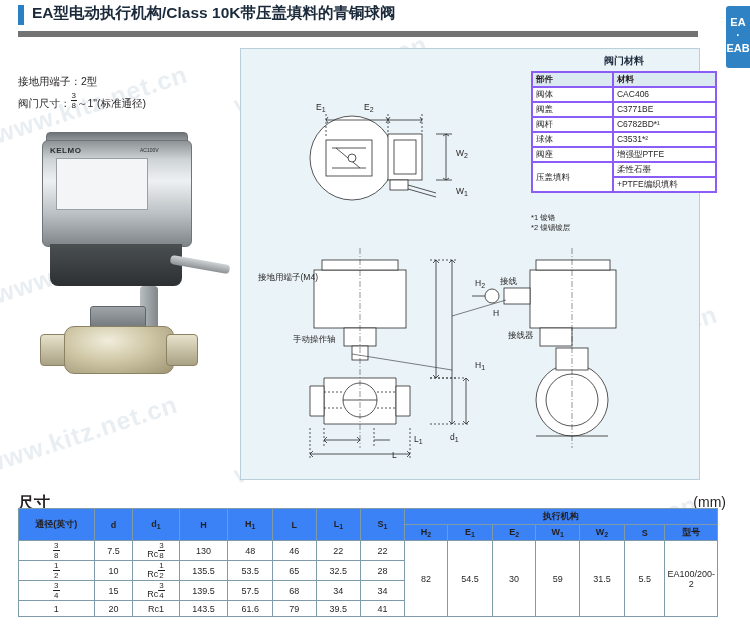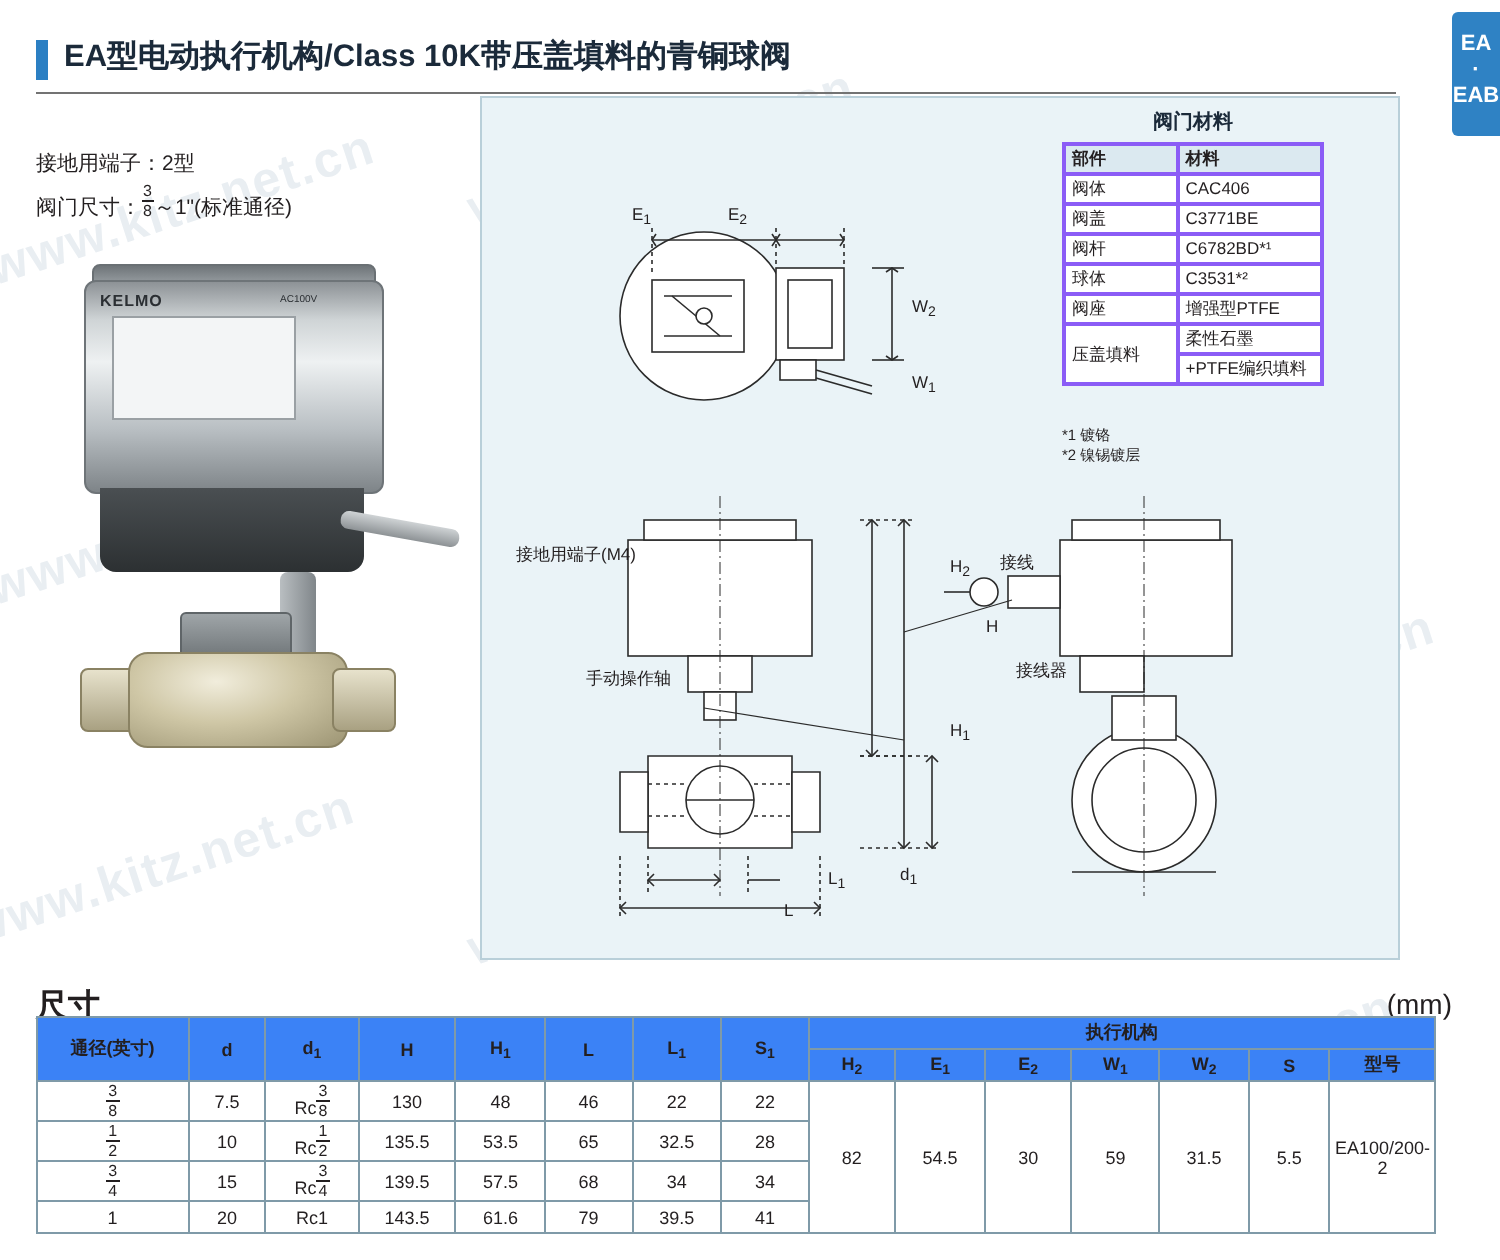--- a/index.html
+++ b/index.html
@@ -22,22 +22,22 @@
     font-family:"Liberation Sans",sans-serif;
     white-space:nowrap;
     transform:rotate(-18deg);
     letter-spacing:1px;
     pointer-events:none;
     z-index:0;
   }
 
   
   .title-bar{
-    position:absolute;left:18px;top:16px;width:680px;height:30px;
-    border-bottom:1px solid #737373;
+    position:absolute;left:18px;top:1px;width:680px;height:30px;
+    border-bottom:6px solid #737373;
     z-index:3;
   }
   .title-bar .bluebar{
     position:absolute;left:0;top:4px;width:6px;height:20px;background:#2b7fc3;
   }
   .title-txt{
     position:absolute;left:14px;top:2px;
     font-size:15.5px;font-weight:bold;color:#1b2a3a;
     letter-spacing:0px;
   }
@@ -129,21 +129,21 @@
     border:1px solid #5f6568;border-radius:3px;
   }
 
   
   .drawpanel{
     position:absolute;left:240px;top:48px;width:458px;height:430px;
     background:#eaf3f7;border:1px solid #b9cfd9;
     z-index:1;
   }
   .mat-table{
-    position:absolute;left:531px;top:54px;width:131px;
+    position:absolute;left:531px;top:54px;width:186px;
     border-collapse:collapse;font-size:8.5px;z-index:3;background:#ffffff;
   }
   .mat-table caption{
     font-size:10px;font-weight:bold;padding-bottom:3px;color:#1b2a3a;
   }
   .mat-table th,.mat-table td{
     border:2px solid #8b5cf6;padding:1px 3px;text-align:left;line-height:11px;
   }
   .mat-table th{background:#dbe9f0;font-weight:bold;}
   .mat-notes{

